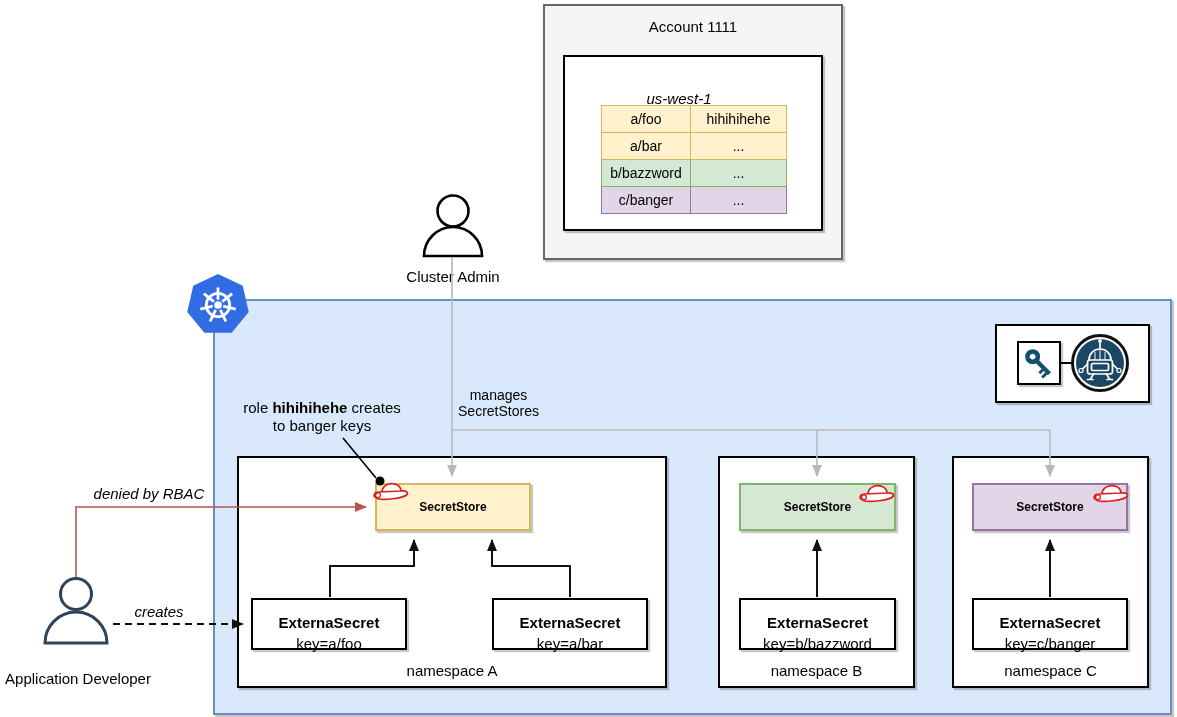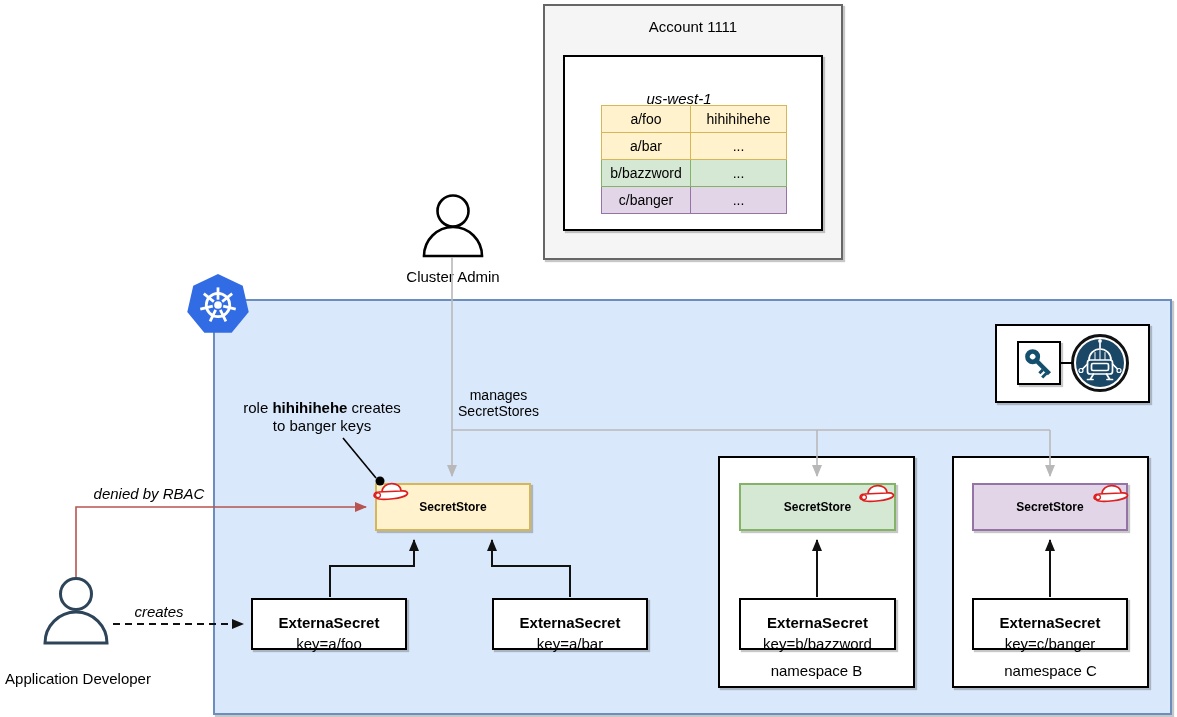--- a/index.html
+++ b/index.html
@@ -156,20 +156,23 @@
         <circle cx="49" cy="37.5" r="2" stroke-width="1.2"></circle>
         <line x1="23.5" y1="41" x2="20.5" y2="46"></line>
         <line x1="36.5" y1="41" x2="39.5" y2="46"></line>
         <line x1="17.5" y1="46.5" x2="23" y2="46.5"></line>
         <line x1="37" y1="46.5" x2="42.5" y2="46.5"></line>
       </g>
       <circle cx="30" cy="8" r="1.9" fill="#ffffff"></circle>
     </svg>
   </div>
 
+  <div class="abs ns-box ns-a shadow">
+    <div class="ns-label">namespace A</div>
+  </div>
   <div class="abs ns-box ns-b shadow">
     <div class="ns-label">namespace B</div>
   </div>
   <div class="abs ns-box ns-c shadow">
     <div class="ns-label">namespace C</div>
   </div>
 
   <div class="abs store store-a shadow">SecretStore</div>
   <div class="abs store store-b shadow">SecretStore</div>
   <div class="abs store store-c shadow">SecretStore</div>

